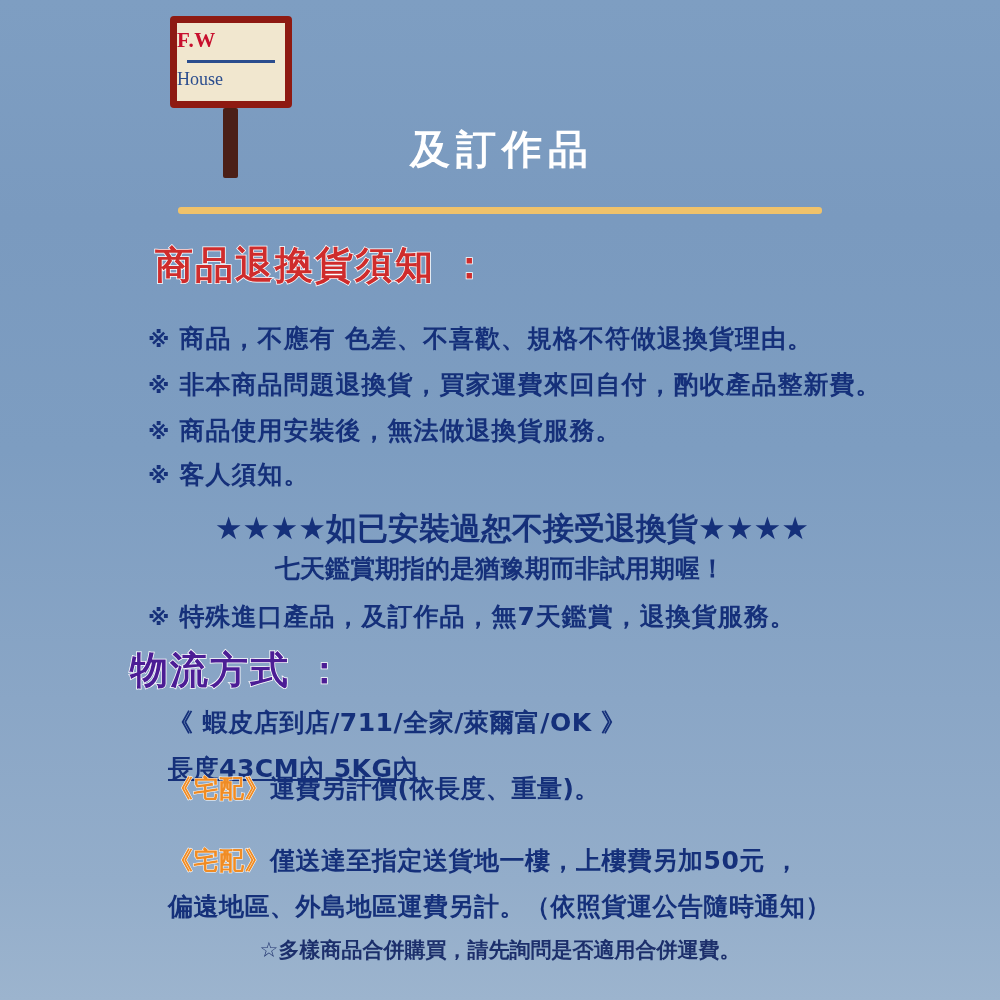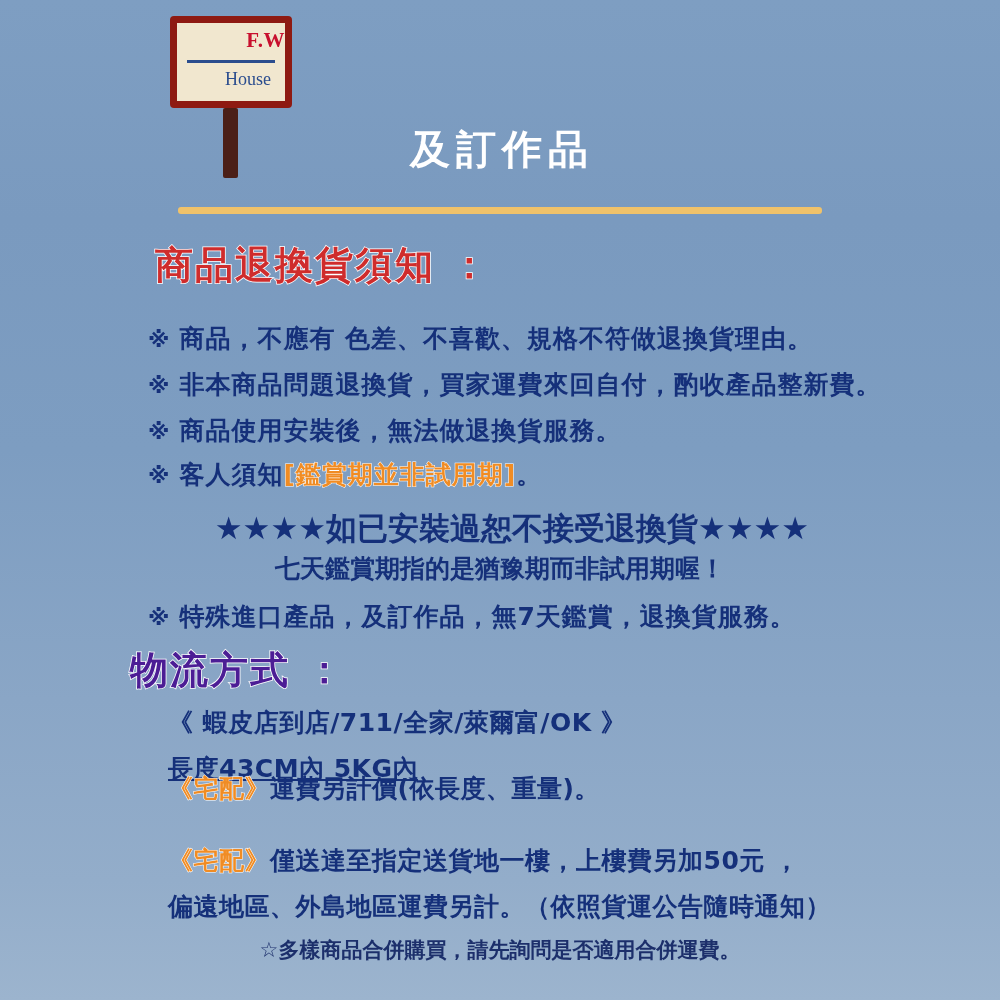--- a/index.html
+++ b/index.html
@@ -58,39 +58,39 @@
     background: #f1e7cf;
     border: 7px solid #8e1a12;
     border-radius: 4px;
     box-sizing: border-box;
     position: relative;
   }
   .sign-fw {
     position: absolute;
     top: 5px;
     left: 0; right: 0;
-    text-align: right;
+    text-align: left;
     color: #c8102e;
     font-weight: bold;
     font-size: 21px;
     letter-spacing: 0.5px;
     font-family: "Liberation Serif", serif;
   }
   .sign-rule {
     position: absolute;
     top: 37px;
     left: 10px; right: 10px;
     height: 3px;
     background: #2b4d8e;
   }
   .sign-house {
     position: absolute;
     top: 46px;
-    left: 0; right: 14px;
-    text-align: right;
+    left: 0; right: 0;
+    text-align: left;
     color: #2b4d8e;
     font-size: 18px;
     font-family: "Liberation Serif", serif;
   }
   .sign-post {
     position: absolute;
     left: 53px;
     top: 92px;
     width: 15px;
     height: 70px;
@@ -257,21 +257,20 @@
     </div>
 
     <div class="bullet-row b3">
       <span class="bullet-mark">※</span>
       <span class="bullet-text">商品使用安裝後，無法做退換貨服務。</span>
     </div>
 
     <div class="bullet-row b4">
       <span class="bullet-mark">※</span>
       <span class="bullet-text">客人須知</span>
-      <span class="bullet-text highlight-orange">[鑑賞期並非試用期]</span>
       <span class="bullet-text">。</span>
     </div>
 
     <div class="center-line" id="stars-line">★★★★如已安裝過恕不接受退換貨★★★★</div>
     <div class="center-line" id="seven-day-line">七天鑑賞期指的是猶豫期而非試用期喔！</div>
 
     <div class="bullet-row b5">
       <span class="bullet-mark">※</span>
       <span class="bullet-text">特殊進口產品，及訂作品，無7天鑑賞，退換貨服務。</span>
     </div>

